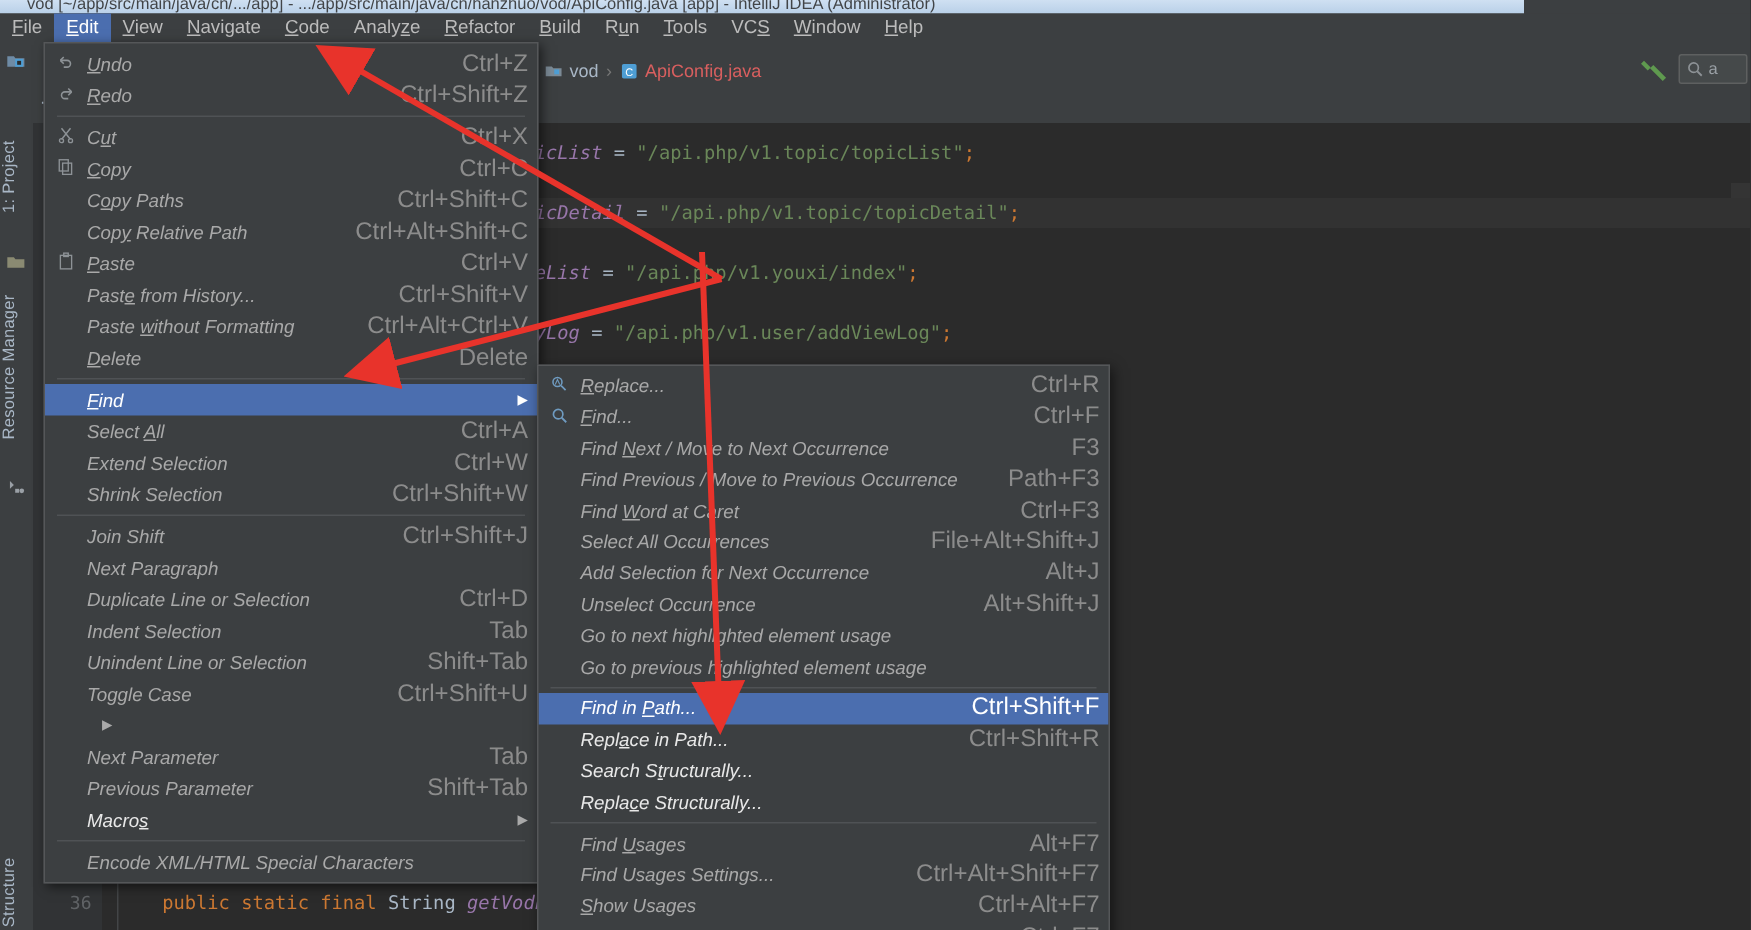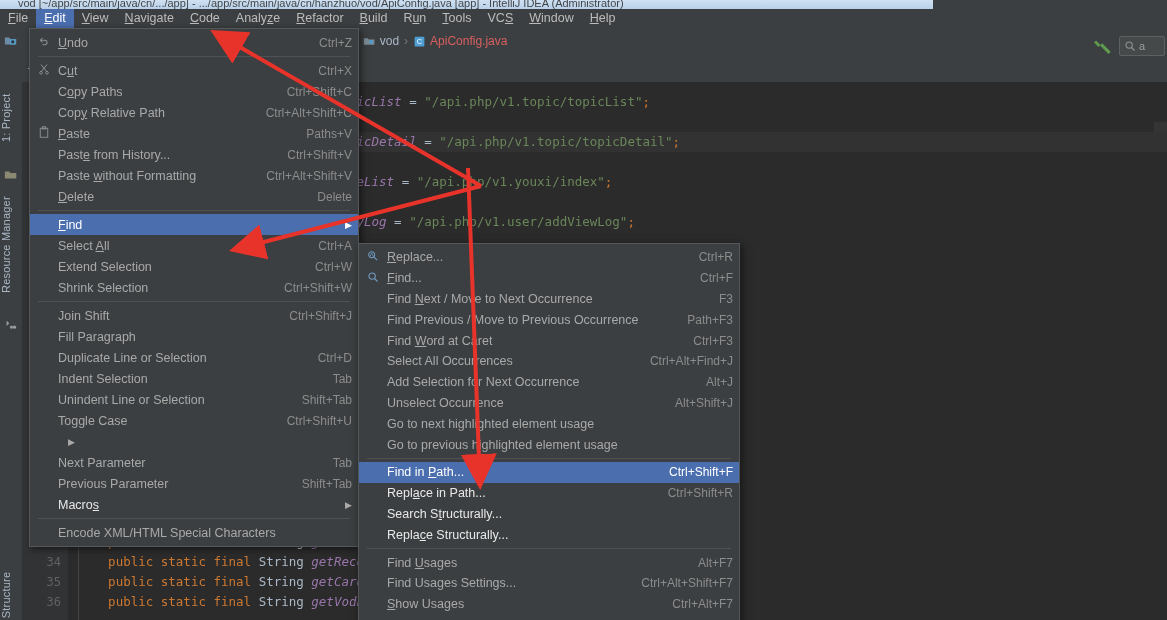--- a/index.html
+++ b/index.html
@@ -5,21 +5,21 @@
   html,body{margin:0;padding:0;}
   body{
     width:1167px;height:620px;overflow:hidden;position:relative;
     background:#3c3f41;
     font-family:"Liberation Sans","DejaVu Sans",sans-serif;
     font-size:12px;color:#bbbbbb;
     -webkit-font-smoothing:antialiased;
   }
   
   #titlebar{
-    position:absolute;left:0;top:0;width:933px;height:9px;
+    position:absolute;left:0;top:0;width:1016px;height:9px;
     background:linear-gradient(#cfe0f2,#b9d0e8);
     overflow:hidden;
     text-align:center;
   }
   #titlebar .tb-text{
     position:absolute;left:18px;top:-3px;font-size:11px;color:#2b2b2b;
     white-space:nowrap;opacity:.85;
   }
   
   #menubar{
@@ -49,21 +49,21 @@
   #struct-label{top:528px;height:90px;}
   .stripicon{position:absolute;left:4px;width:14px;height:14px;}
   
   #editorwrap{
     position:absolute;left:22px;top:28px;width:1145px;height:592px;
     background:#3c3f41;
   }
   
   #breadcrumb{
     position:absolute;left:0;top:0;width:1145px;height:26px;
-    background:#3c3f41;display:flex;align-items:center;
+    background:#3c3f41;display:flex;align-items:flex-end;
     padding-left:300px;box-sizing:border-box;
   }
   #breadcrumb .crumb{display:flex;align-items:center;font-size:12px;color:#a9b7c6;}
   #breadcrumb .sep{margin:0 5px;color:#777;font-size:12px;}
   #breadcrumb .crumb.file{color:#d95f5f;}
   
   #tabrow{
     position:absolute;left:0;top:26px;width:1145px;height:28px;
     background:#3c3f41;display:flex;align-items:center;
   }
@@ -124,23 +124,23 @@
   #editmenu{
     position:absolute;left:29px;top:28px;width:330px;
     background:#3c3f41;border:1px solid #555759;box-shadow:2px 2px 7px rgba(0,0,0,.55);
     padding:3px 0;box-sizing:border-box;z-index:40;
   }
   .mrow{
     position:relative;display:flex;align-items:center;height:21px;
     padding:0 6px 0 0;font-size:12.5px;color:#a9a9a9;box-sizing:border-box;
   }
   .mrow .micon{width:28px;text-align:center;color:#9aa0a6;font-size:12px;flex:0 0 28px;}
-  .mrow .mlabel{flex:1 1 auto;color:#a9a9a9;white-space:nowrap;}
+  .mrow .mlabel{flex:1 1 auto;color:#a9a9a9;white-space:nowrap;font-style:italic;}
   .mrow .mlabel u{text-decoration:underline;}
-  .mrow .maccel{color:#8c8c8c;font-size:12px;margin-left:14px;white-space:nowrap;}
+  .mrow .maccel{color:#8c8c8c;font-size:16px;margin-left:14px;white-space:nowrap;}
   .mrow .marrow{margin-left:10px;color:#a9a9a9;font-size:9px;}
   .mrow.enabled .mlabel{color:#d4d4d4;}
   .mrow.bold .mlabel{color:#e8e8e8;}
   .mrow.sel{background:#4b6eaf;}
   .mrow.sel .mlabel,.mrow.sel .maccel,.mrow.sel .marrow{color:#ffffff;}
   .msep{height:1px;background:#4f5255;margin:3px 8px 3px 8px;}
   
   #findmenu{
     position:absolute;left:358px;top:243px;width:382px;
     background:#3c3f41;border:1px solid #555759;box-shadow:2px 2px 8px rgba(0,0,0,.55);
@@ -341,57 +341,73 @@
 
 <div id="editmenu">
     <div class="mrow">
       <span class="micon"><svg width="12" height="12" viewBox="0 0 16 16">
           <path d="M3 7h6a3 3 0 110 6H6" fill="none" stroke="#8d9296" stroke-width="1.4"></path>
           <path d="M3 7l3-3M3 7l3 3" fill="none" stroke="#8d9296" stroke-width="1.4"></path>
         </svg></span>
       <span class="mlabel"><u>U</u>ndo</span>
       <span class="maccel">Ctrl+Z</span>
     </div>
+    <div class="mrow">
+      <span class="micon"><svg width="12" height="12" viewBox="0 0 16 16">
+          <path d="M13 7H7a3 3 0 100 6h3" fill="none" stroke="#8d9296" stroke-width="1.4"></path>
+          <path d="M13 7l-3-3M13 7l-3 3" fill="none" stroke="#8d9296" stroke-width="1.4"></path>
+        </svg></span>
+      <span class="mlabel"><u>R</u>edo</span>
+      <span class="maccel">Ctrl+Shift+Z</span>
+    </div>
     <div class="msep"></div>
     <div class="mrow">
       <span class="micon"><svg width="12" height="12" viewBox="0 0 16 16">
           <path d="M4 2l8 10M12 2L4 12" stroke="#8d9296" stroke-width="1.3" fill="none"></path>
           <circle cx="4" cy="13" r="1.8" fill="none" stroke="#8d9296" stroke-width="1.2"></circle>
           <circle cx="12" cy="13" r="1.8" fill="none" stroke="#8d9296" stroke-width="1.2"></circle>
         </svg></span>
       <span class="mlabel">C<u>u</u>t</span>
       <span class="maccel">Ctrl+X</span>
     </div>
     <div class="mrow">
+      <span class="micon"><svg width="12" height="12" viewBox="0 0 16 16">
+          <rect x="2" y="2" width="8" height="10" fill="none" stroke="#8d9296" stroke-width="1.2"></rect>
+          <rect x="5" y="5" width="8" height="10" fill="none" stroke="#8d9296" stroke-width="1.2"></rect>
+        </svg></span>
+      <span class="mlabel"><u>C</u>opy</span>
+      <span class="maccel">Ctrl+C</span>
+    </div>
+    <div class="mrow">
       <span class="micon"></span>
       <span class="mlabel">C<u>o</u>py Paths</span>
       <span class="maccel">Ctrl+Shift+C</span>
     </div>
     <div class="mrow">
       <span class="micon"></span>
       <span class="mlabel">Cop<u>y</u> Relative Path</span>
       <span class="maccel">Ctrl+Alt+Shift+C</span>
     </div>
     <div class="mrow">
       <span class="micon"><svg width="12" height="12" viewBox="0 0 16 16">
           <rect x="3" y="3" width="10" height="12" fill="none" stroke="#8d9296" stroke-width="1.2"></rect>
           <rect x="6" y="1" width="4" height="3" fill="none" stroke="#8d9296" stroke-width="1.2"></rect>
         </svg></span>
       <span class="mlabel"><u>P</u>aste</span>
-      <span class="maccel">Paths+V</span>
+      <span class="maccel">Ctrl+V</span>
     </div>
     <div class="mrow">
       <span class="micon"></span>
       <span class="mlabel">Past<u>e</u> from History...</span>
       <span class="maccel">Ctrl+Shift+V</span>
     </div>
     <div class="mrow">
       <span class="micon"></span>
       <span class="mlabel">Paste <u>w</u>ithout Formatting</span>
-      <span class="maccel">Ctrl+Alt+Shift+V</span>
+      <span class="maccel">Ctrl+Alt+Ctrl+V</span>
     </div>
     <div class="mrow">
       <span class="micon"></span>
       <span class="mlabel"><u>D</u>elete</span>
       <span class="maccel">Delete</span>
     </div>
     <div class="msep"></div>
     <div class="mrow sel">
       <span class="micon"></span>
       <span class="mlabel"><u>F</u>ind</span>
@@ -413,21 +429,21 @@
       <span class="maccel">Ctrl+Shift+W</span>
     </div>
     <div class="msep"></div>
     <div class="mrow">
       <span class="micon"></span>
       <span class="mlabel">Join Shift</span>
       <span class="maccel">Ctrl+Shift+J</span>
     </div>
     <div class="mrow">
       <span class="micon"></span>
-      <span class="mlabel">Fill Paragraph</span>
+      <span class="mlabel">Next Paragraph</span>
     </div>
     <div class="mrow">
       <span class="micon"></span>
       <span class="mlabel">Duplicate Line or Selection</span>
       <span class="maccel">Ctrl+D</span>
     </div>
     <div class="mrow">
       <span class="micon"></span>
       <span class="mlabel">Indent Selection</span>
       <span class="maccel">Tab</span>
@@ -497,21 +513,21 @@
       <span class="maccel">Path+F3</span>
     </div>
     <div class="mrow">
       <span class="micon"></span>
       <span class="mlabel">Find <u>W</u>ord at Caret</span>
       <span class="maccel">Ctrl+F3</span>
     </div>
     <div class="mrow">
       <span class="micon"></span>
       <span class="mlabel">Select All Occurrences</span>
-      <span class="maccel">Ctrl+Alt+Find+J</span>
+      <span class="maccel">File+Alt+Shift+J</span>
     </div>
     <div class="mrow">
       <span class="micon"></span>
       <span class="mlabel">Add Selection for Next Occurrence</span>
       <span class="maccel">Alt+J</span>
     </div>
     <div class="mrow">
       <span class="micon"></span>
       <span class="mlabel">Unselect Occurrence</span>
       <span class="maccel">Alt+Shift+J</span>

